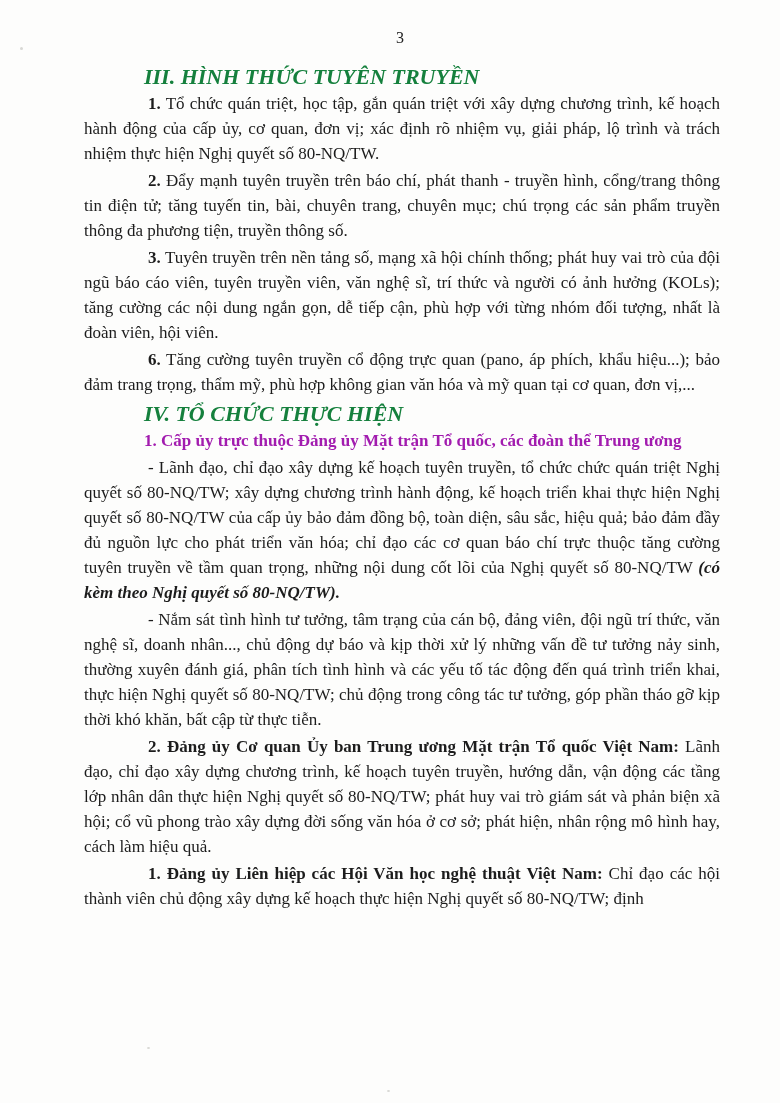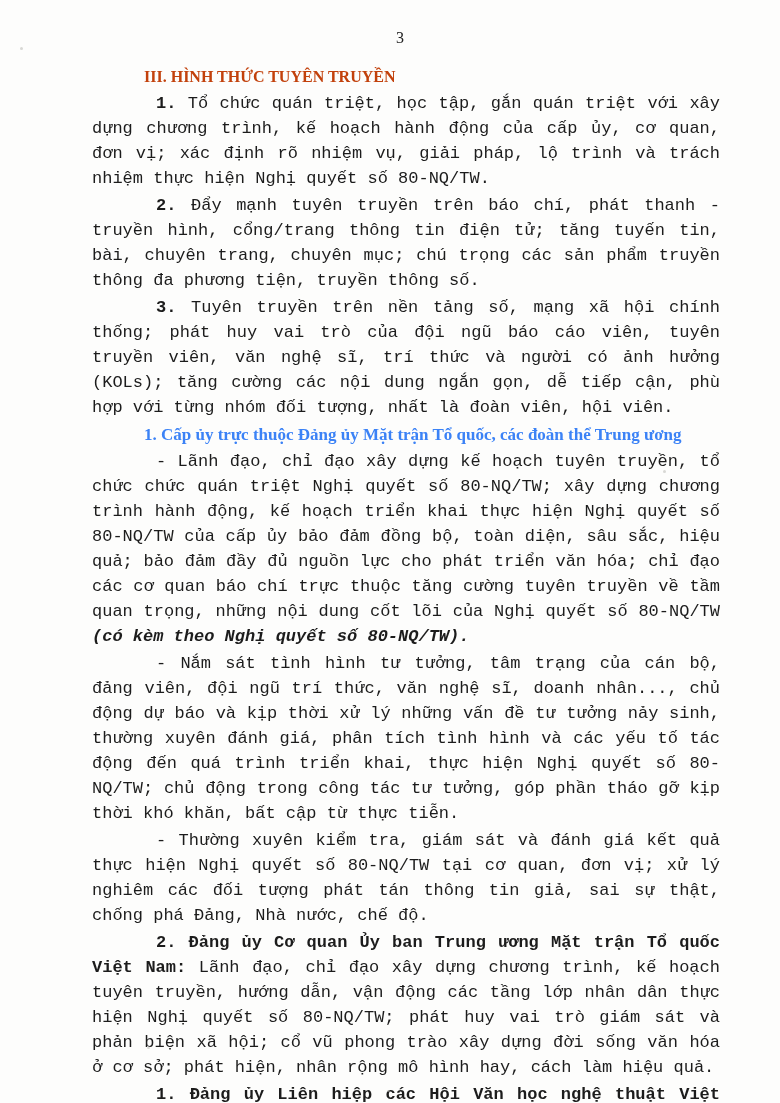--- a/index.html
+++ b/index.html
@@ -22,38 +22,38 @@
     color: #1c1c1c;
   }
   .page-number {
     text-align: center;
     line-height: 20px;
     margin-bottom: 16px;
     font-size: 16px;
     color: #222;
   }
   .heading {
-    font-size: 16px;
+    font-size: 22px;
     font-weight: bold;
     margin: 4px 0 2px 0;
     text-indent: 64px;
-    color: #c2410c;
+    color: #15803d;
+    font-style: italic;
   }
   .subheading {
     font-size: 17px;
     font-weight: bold;
     margin: 2px 0 2px 0;
     text-indent: 64px;
-    color: #3b82f6;
+    color: #a21caf;
   }
   .para {
-    margin: 0 0 2px 12px;
+    margin: 0 0 2px 4px;
     text-align: justify;
     text-indent: 64px;
-    font-family: Liberation Mono, monospace;
   }
   .para .lead {
     font-weight: bold;
   }
   .para .inline-bold {
     font-weight: bold;
   }
   .para .note {
     font-weight: bold;
     font-style: italic;
@@ -85,27 +85,28 @@
   <h2 class="heading">III. HÌNH THỨC TUYÊN TRUYỀN</h2>
 
   <p class="para"><b class="lead">1.</b><span> Tổ chức quán triệt, học tập, gắn quán triệt với xây dựng chương trình, kế hoạch hành động của cấp ủy, cơ quan, đơn vị; xác định rõ nhiệm vụ, giải pháp, lộ trình và trách nhiệm thực hiện Nghị quyết số 80-NQ/TW.</span></p>
 
   <p class="para"><b class="lead">2.</b><span> Đẩy mạnh tuyên truyền trên báo chí, phát thanh - truyền hình, cổng/trang thông tin điện tử; tăng tuyến tin, bài, chuyên trang, chuyên mục; chú trọng các sản phẩm truyền thông đa phương tiện, truyền thông số.</span></p>
 
   <p class="para"><b class="lead">3.</b><span> Tuyên truyền trên nền tảng số, mạng xã hội chính thống; phát huy vai trò của đội ngũ báo cáo viên, tuyên truyền viên, văn nghệ sĩ, trí thức và người có ảnh hưởng (KOLs); tăng cường các nội dung ngắn gọn, dễ tiếp cận, phù hợp với từng nhóm đối tượng, nhất là đoàn viên, hội viên.</span></p>
 
 
 
+  <p class="para"><b class="lead">6.</b><span> Tăng cường tuyên truyền cổ động trực quan (pano, áp phích, khẩu hiệu...); bảo đảm trang trọng, thẩm mỹ, phù hợp không gian văn hóa và mỹ quan tại cơ quan, đơn vị,...</span></p>
 
+  <h2 class="heading">IV. TỔ CHỨC THỰC HIỆN</h2>
 
   <h3 class="subheading">1. Cấp ủy trực thuộc Đảng ủy Mặt trận Tổ quốc, các đoàn thể Trung ương</h3>
 
   <p class="para"><span>- Lãnh đạo, chỉ đạo xây dựng kế hoạch tuyên truyền, tổ chức chức quán triệt Nghị quyết số 80-NQ/TW; xây dựng chương trình hành động, kế hoạch triển khai thực hiện Nghị quyết số 80-NQ/TW của cấp ủy bảo đảm đồng bộ, toàn diện, sâu sắc, hiệu quả; bảo đảm đầy đủ nguồn lực cho phát triển văn hóa; chỉ đạo các cơ quan báo chí trực thuộc tăng cường tuyên truyền về tầm quan trọng, những nội dung cốt lõi của Nghị quyết số 80-NQ/TW </span><i class="note">(có kèm theo Nghị quyết số 80-NQ/TW).</i></p>
 
   <p class="para"><span>- Nắm sát tình hình tư tưởng, tâm trạng của cán bộ, đảng viên, đội ngũ trí thức, văn nghệ sĩ, doanh nhân..., chủ động dự báo và kịp thời xử lý những vấn đề tư tưởng nảy sinh, thường xuyên đánh giá, phân tích tình hình và các yếu tố tác động đến quá trình triển khai, thực hiện Nghị quyết số 80-NQ/TW; chủ động trong công tác tư tưởng, góp phần tháo gỡ kịp thời khó khăn, bất cập từ thực tiễn.</span></p>
 
-  <p class="para"><span>- Thường xuyên kiểm tra, giám sát và đánh giá kết quả thực hiện Nghị quyết số 80-NQ/TW tại cơ quan, đơn vị; xử lý nghiêm các đối tượng phát tán thông tin giả, sai sự thật, chống phá Đảng, Nhà nước, chế độ.</span></p>
 
   <p class="para"><b class="inline-bold">2. Đảng ủy Cơ quan Ủy ban Trung ương Mặt trận Tổ quốc Việt Nam:</b><span> Lãnh đạo, chỉ đạo xây dựng chương trình, kế hoạch tuyên truyền, hướng dẫn, vận động các tầng lớp nhân dân thực hiện Nghị quyết số 80-NQ/TW; phát huy vai trò giám sát và phản biện xã hội; cổ vũ phong trào xây dựng đời sống văn hóa ở cơ sở; phát hiện, nhân rộng mô hình hay, cách làm hiệu quả.</span></p>
 
   <p class="para"><b class="inline-bold">1. Đảng ủy Liên hiệp các Hội Văn học nghệ thuật Việt Nam:</b><span> Chỉ đạo các hội thành viên chủ động xây dựng kế hoạch thực hiện Nghị quyết số 80-NQ/TW; định</span></p>
 
 </div>
 
 </body></html>

